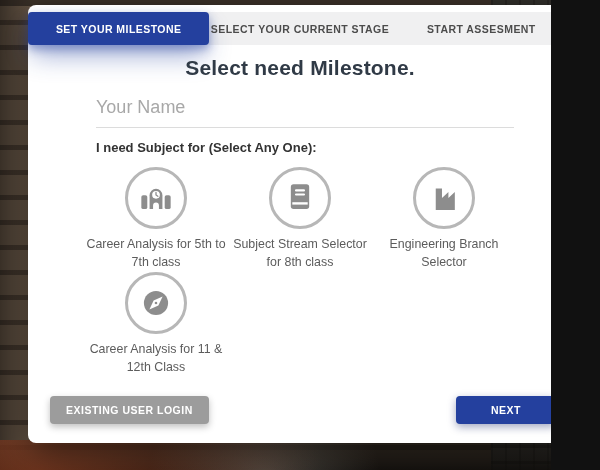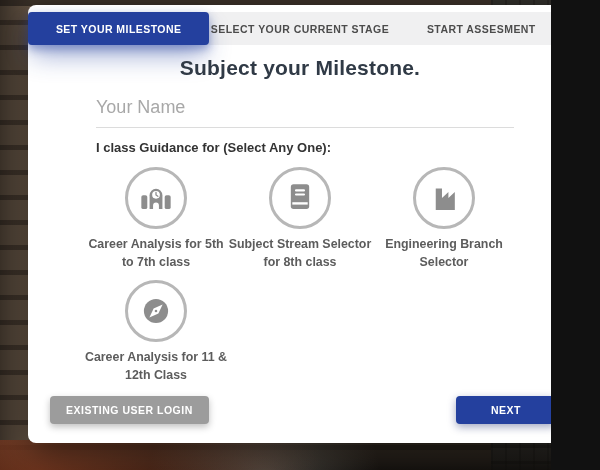--- a/index.html
+++ b/index.html
@@ -60,21 +60,21 @@
     font-size:18px; color:#444; padding:4px 0 9px; background:transparent;
   }
   .name-input::placeholder { color:#a8a8a8; }
 
   .guidance {
     margin:12px 68px 0; font-size:13px; font-weight:700; color:#333;
   }
 
   .milestones {
     display:grid; grid-template-columns:repeat(3, 144px);
-    justify-content:center; row-gap:8px; margin-top:12px;font-weight:bold;
+    justify-content:center; margin-top:12px;
   }
   .milestone { display:flex; flex-direction:column; align-items:center; cursor:pointer; }
   .circle {
     width:62px; height:62px; border:3px solid #b7b7b7; border-radius:50%;
     background:#fff; display:flex; align-items:center; justify-content:center;
   }
   .milestone-label {
     margin-top:7px; font-size:12.4px; color:#5c5c5c;
     text-align:center; line-height:1.45; max-width:152px;
   }
@@ -104,25 +104,25 @@
   <div class="bg-bottom"></div>
 
   <div class="modal">
 
     <div class="tabbar">
       <div class="tab active">SET YOUR MILESTONE</div>
       <div class="tab">SELECT YOUR CURRENT STAGE</div>
       <div class="tab">START ASSESMENT</div>
     </div>
 
-    <div class="title">Subject your Milestone.</div>
+    <div class="title">Select need Milestone.</div>
 
     <input class="name-input" type="text" placeholder="Your Name" style="">
 
-    <div class="guidance">I class Guidance for (Select Any One):</div>
+    <div class="guidance">I need Subject for (Select Any One):</div>
 
     <div class="milestones">
 
       <div class="milestone">
         <span class="circle">
           <svg class="icon-svg" width="44" height="44" viewBox="0 0 48 48">
             <g fill="#8d8d8d">
               <rect x="8" y="21" width="6.5" height="15" rx="2"></rect>
               <rect x="33.5" y="21" width="6.5" height="15" rx="2"></rect>
               <path d="M17 36 V21 a7 7 0 0 1 14 0 V36 Z"></path>

